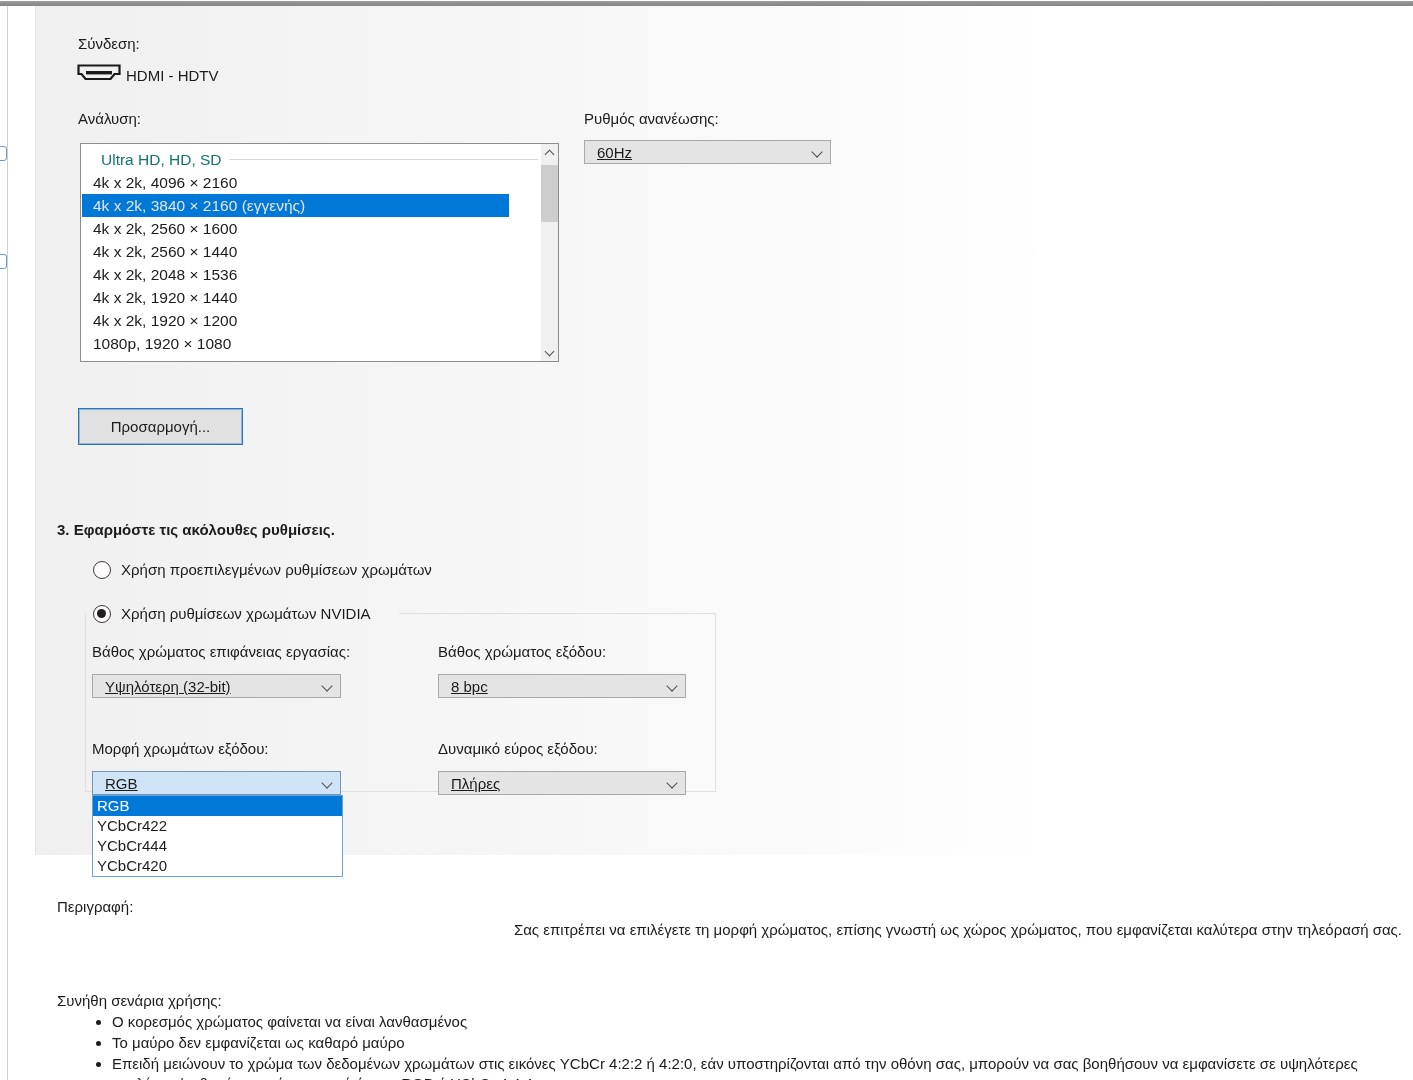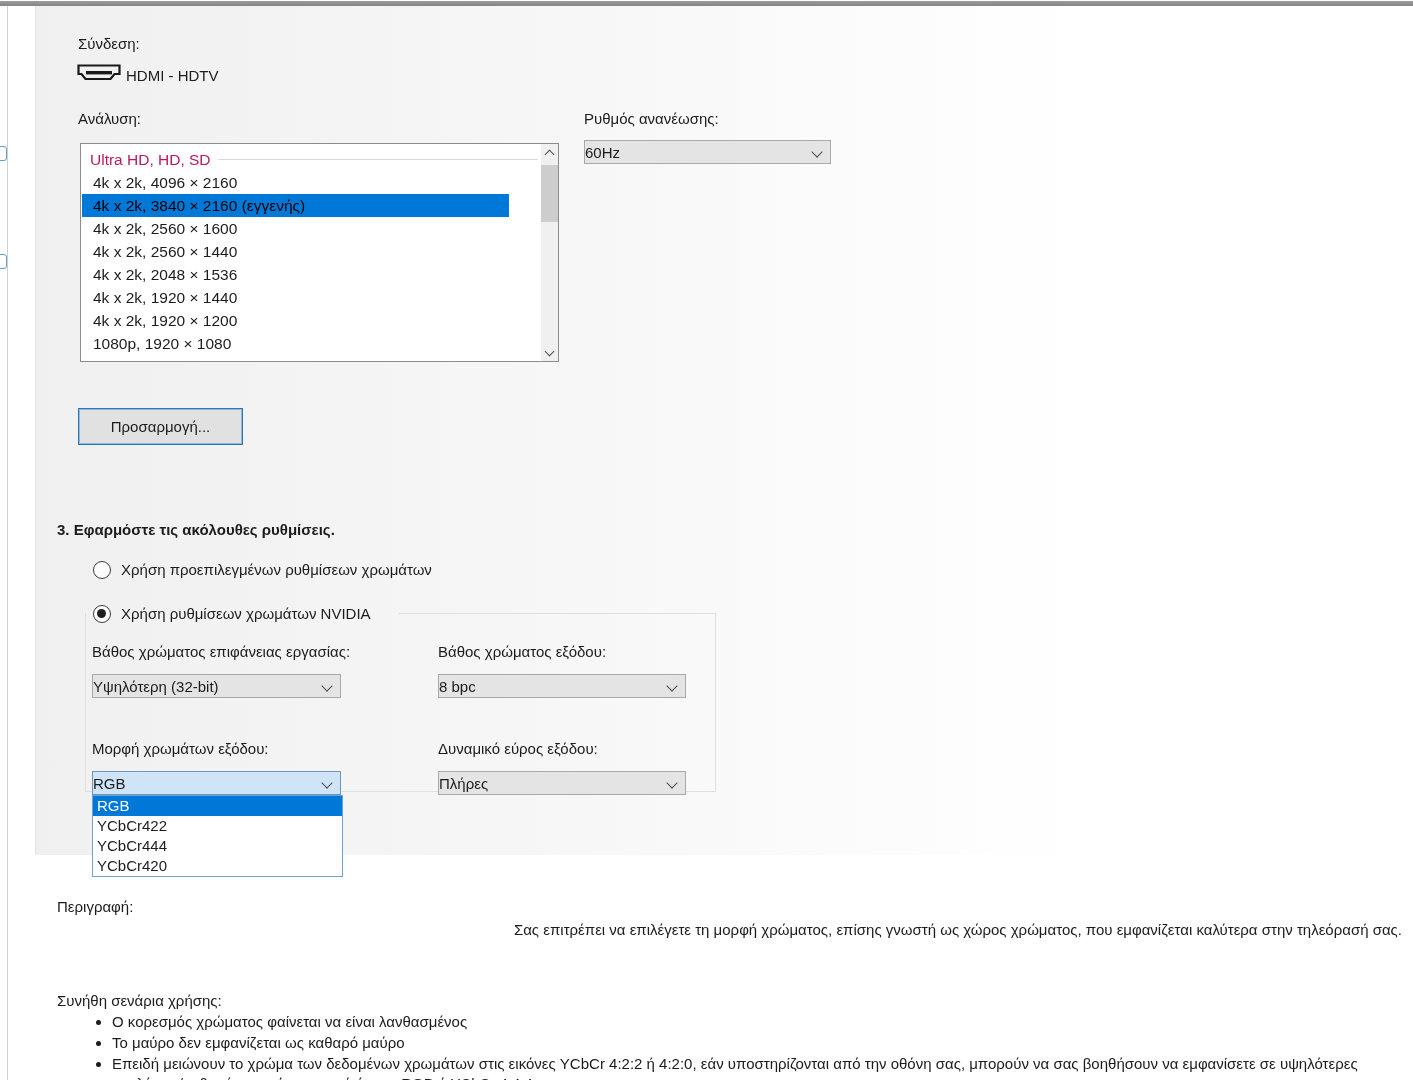--- a/index.html
+++ b/index.html
@@ -19,38 +19,38 @@
     border-left:1px solid #e4e4e4;}
   .t{position:absolute;font-size:15px;line-height:19px;white-space:nowrap;}
   .bold{font-weight:bold;text-align:center;}
   
   .hdmi{position:absolute;left:75px;top:61px;width:48px;height:24px;}
   
   .listbox{position:absolute;left:80px;top:143px;width:479px;height:219px;
     background:#ffffff;border:1px solid #8c8c8c;overflow:hidden;box-sizing:border-box;}
   .list-inner{position:absolute;left:1px;top:4px;width:459px;}
   .lrow{height:23px;display:flex;align-items:center;font-size:15.5px;white-space:nowrap;}
-  .lrow.group{color:#be185d;padding-left:8px;}
+  .lrow.group{color:#0f766e;padding-left:19px;}
   .lrow.group .ghline{flex:1;height:1px;background:#d9d9d9;margin-left:7px;margin-right:3px;}
   .lrow.item{padding-left:11px;}
-  .lrow.item.sel{background:#0078d7;color:#000000;width:427px;box-sizing:border-box;}
+  .lrow.item.sel{background:#0078d7;color:#e5e5e5;width:427px;box-sizing:border-box;}
   
   .vscroll{position:absolute;left:541px;top:144px;width:17px;height:217px;background:#f0f0f0;}
   .sb-btn{position:absolute;left:0;width:17px;height:17px;display:flex;align-items:center;justify-content:center;}
   .sb-btn.up{top:0;} .sb-btn.down{bottom:0;}
   .sb-thumb{position:absolute;left:0;top:21px;width:17px;height:57px;background:#cdcdcd;}
   .chev{display:inline-block;width:7px;height:7px;border-style:solid;border-color:#4f4f4f;
     border-width:0 1.6px 1.6px 0;}
   .chev.down{transform:rotate(45deg);}
   .chev.up{transform:rotate(-135deg);margin-top:4px;}
   .sb-btn .chev{width:6px;height:6px;}
   .sb-btn.down .chev{margin-bottom:3px;}
   
   .combo{position:absolute;height:24px;background:#e4e4e4;border:1px solid #a9a9a9;
-    box-sizing:border-box;font-size:15px;display:flex;align-items:center;padding-left:0;}
+    box-sizing:border-box;font-size:15px;display:flex;align-items:center;padding-left:12px;text-decoration:underline;}
   .combo .chev{position:absolute;right:9px;top:7px;}
   .combo.focus{background:#cfe5f7;border-color:#6f96b4;}
   
   .btn{position:absolute;left:78px;top:408px;width:165px;height:37px;background:#e1e1e1;
     border:1px solid #2e75b6;box-shadow:inset 0 0 0 1px #8fb8dd;font-size:15px;
     font-family:"Liberation Sans", sans-serif;color:#1c1c1c;}
   
   .radio{position:absolute;width:18px;height:18px;border:1.5px solid #3a3a3a;border-radius:50%;
     background:#fffdfd;box-sizing:border-box;}
   .radio.checked::after{content:"";position:absolute;left:3px;top:3px;width:9px;height:9px;

